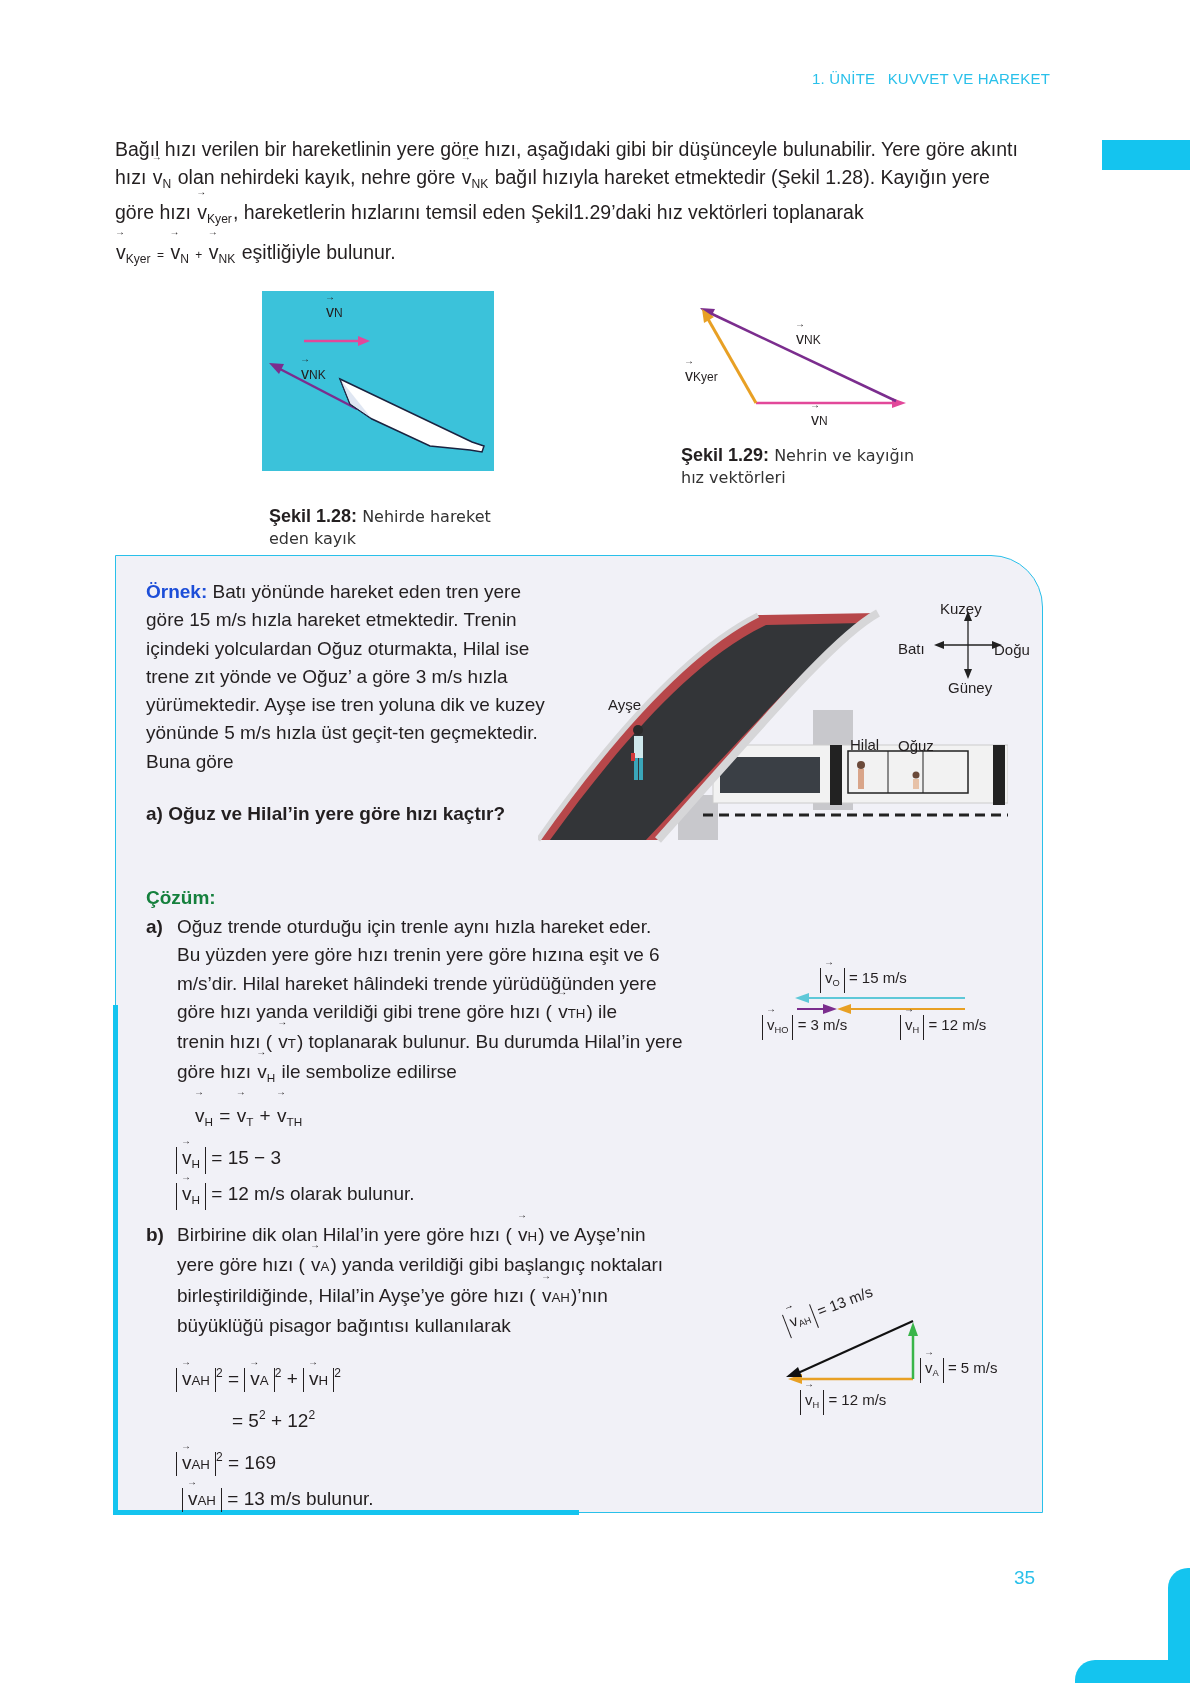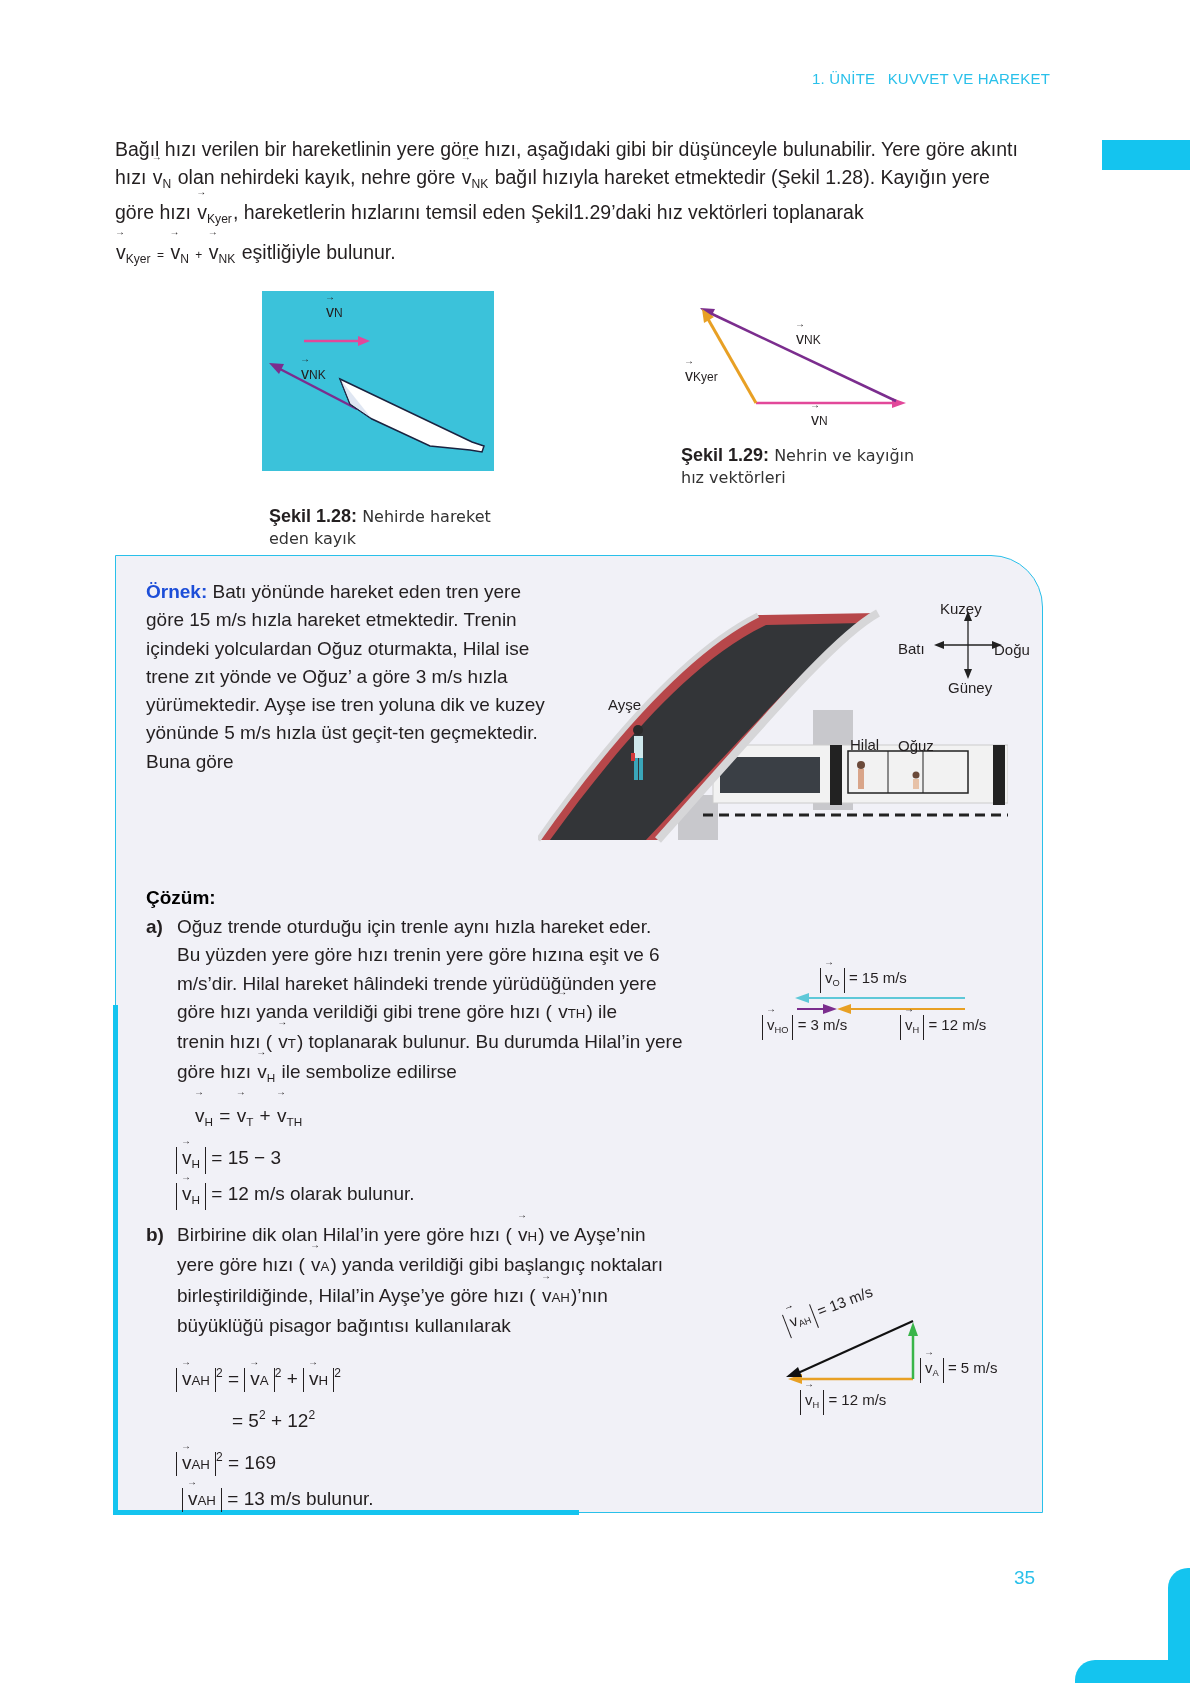--- a/index.html
+++ b/index.html
@@ -36,21 +36,21 @@
   .box-thick-bottom { position: absolute; left: 113px; top: 1510px; width: 466px; height: 5px; background: #14c4ef; border-bottom-left-radius: 3px; }
 
   .ex-text { position: absolute; left: 146px; top: 578px; width: 400px; font-size: 19px; line-height: 28.3px; }
   .accent { color: #1d4ed8; font-weight: bold; }
   .questions { position: absolute; left: 146px; top: 800px; font-size: 19px; line-height: 28px; font-weight: bold; }
   .questions div { white-space: nowrap; }
 
   .scene { position: absolute; left: 538px; top: 595px; width: 470px; height: 250px; }
   .scene-label { position: absolute; font-size: 15px; color: #231f20; }
 
-  .cozum-title { position: absolute; left: 146px; top: 887px; font-size: 19px; font-weight: bold; color: #000000; }
+  .cozum-title { position: absolute; left: 146px; top: 887px; font-size: 19px; font-weight: bold; color: #15803d; }
   .part-a { position: absolute; left: 146px; top: 913px; width: 600px; font-size: 19px; line-height: 28.3px; }
   .part-a .lbl, .part-b .lbl { font-weight: bold; display: inline-block; width: 31px; }
   .indent { padding-left: 31px; }
 
   .eqs { position: absolute; left: 176px; font-size: 19px; line-height: 36px; }
   .eqs-a { top: 1098px; }
   .eqs-b { top: 1355px; }
   .bars { display: inline-block; border-left: 1.5px solid #231f20; border-right: 1.5px solid #231f20; padding: 0 4px; line-height: 22px; }
   .pad18 { padding-left: 18px; }
   .pad56 { padding-left: 56px; }
@@ -141,20 +141,21 @@
 </div>
 
 <div class="box"></div>
 <div class="box-thick-left"></div>
 <div class="box-thick-bottom"></div>
 
 <div class="ex-text">
   <span class="accent">Örnek:</span><span> Batı yönünde hareket eden tren yere göre 15 m/s hızla hareket etmektedir. Trenin içindeki yolculardan Oğuz oturmakta, Hilal ise trene zıt yönde ve Oğuz’ a göre 3 m/s hızla yürümektedir. Ayşe ise tren yoluna dik ve kuzey yönünde 5 m/s hızla üst geçit-ten geçmektedir. Buna göre</span>
 </div>
 <div class="questions">
+  <div>a)  Oğuz ve Hilal’in yere göre hızı kaçtır?</div>
 </div>
 
 <div class="scene">
   <svg width="470" height="250" viewBox="0 0 470 250">
 
     <rect x="275" y="115" width="40" height="100" fill="#c8c8cc"></rect>
     <rect x="140" y="200" width="40" height="45" fill="#c8c8cc"></rect>
 
     <rect x="175" y="150" width="295" height="58" fill="#f2f2f2" stroke="#ccc"></rect>
     <rect x="182" y="162" width="100" height="36" fill="#3a3f45"></rect>

